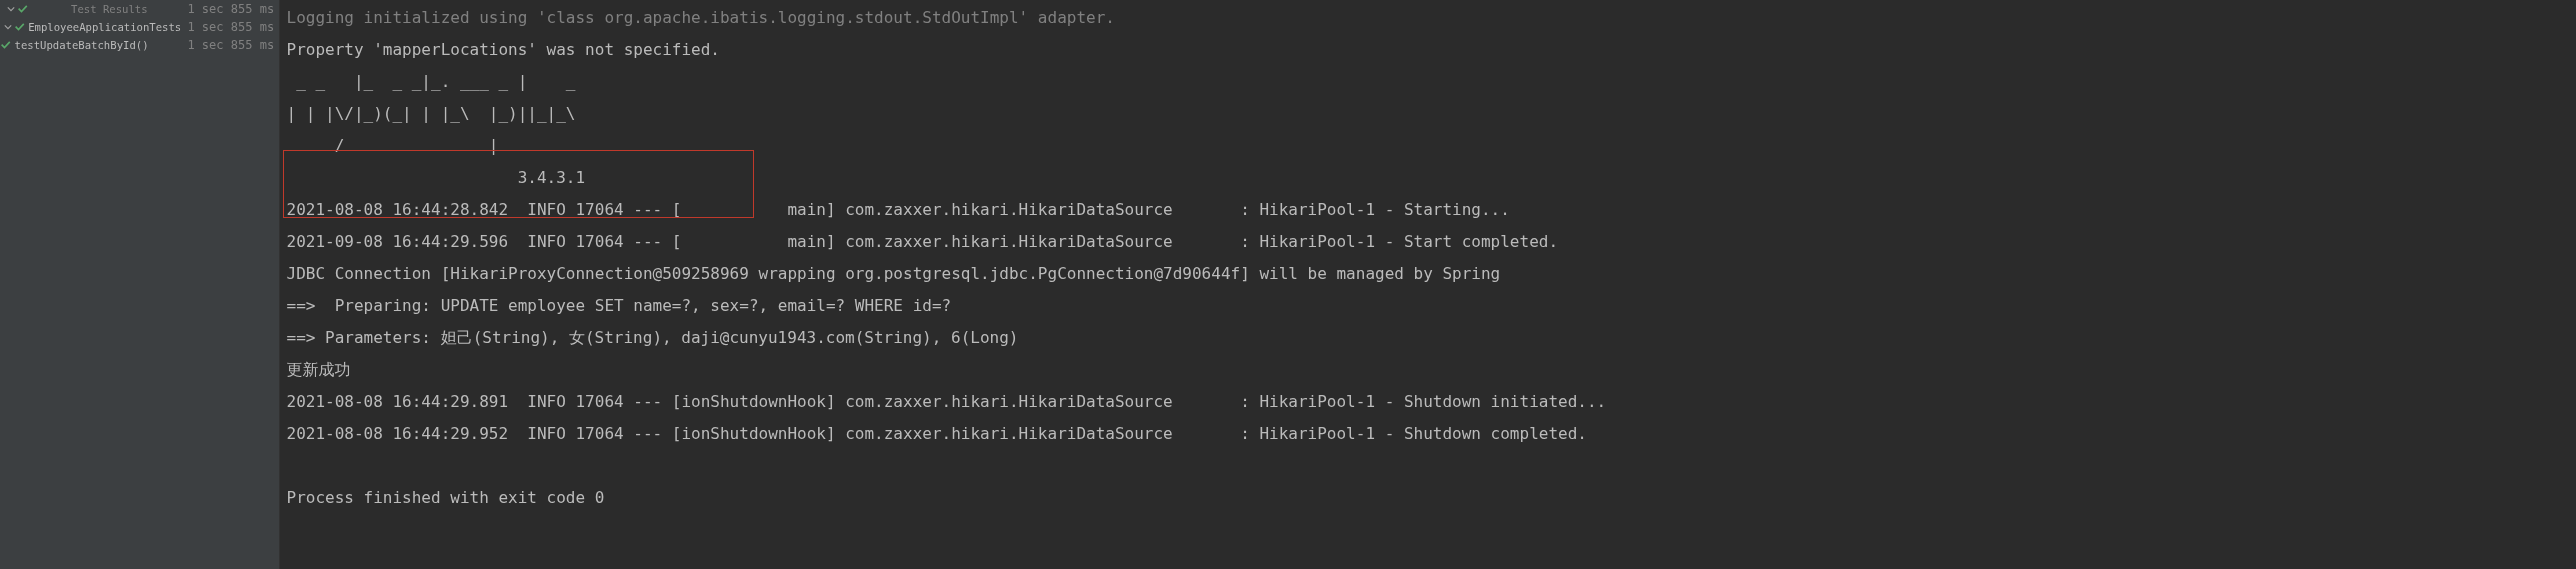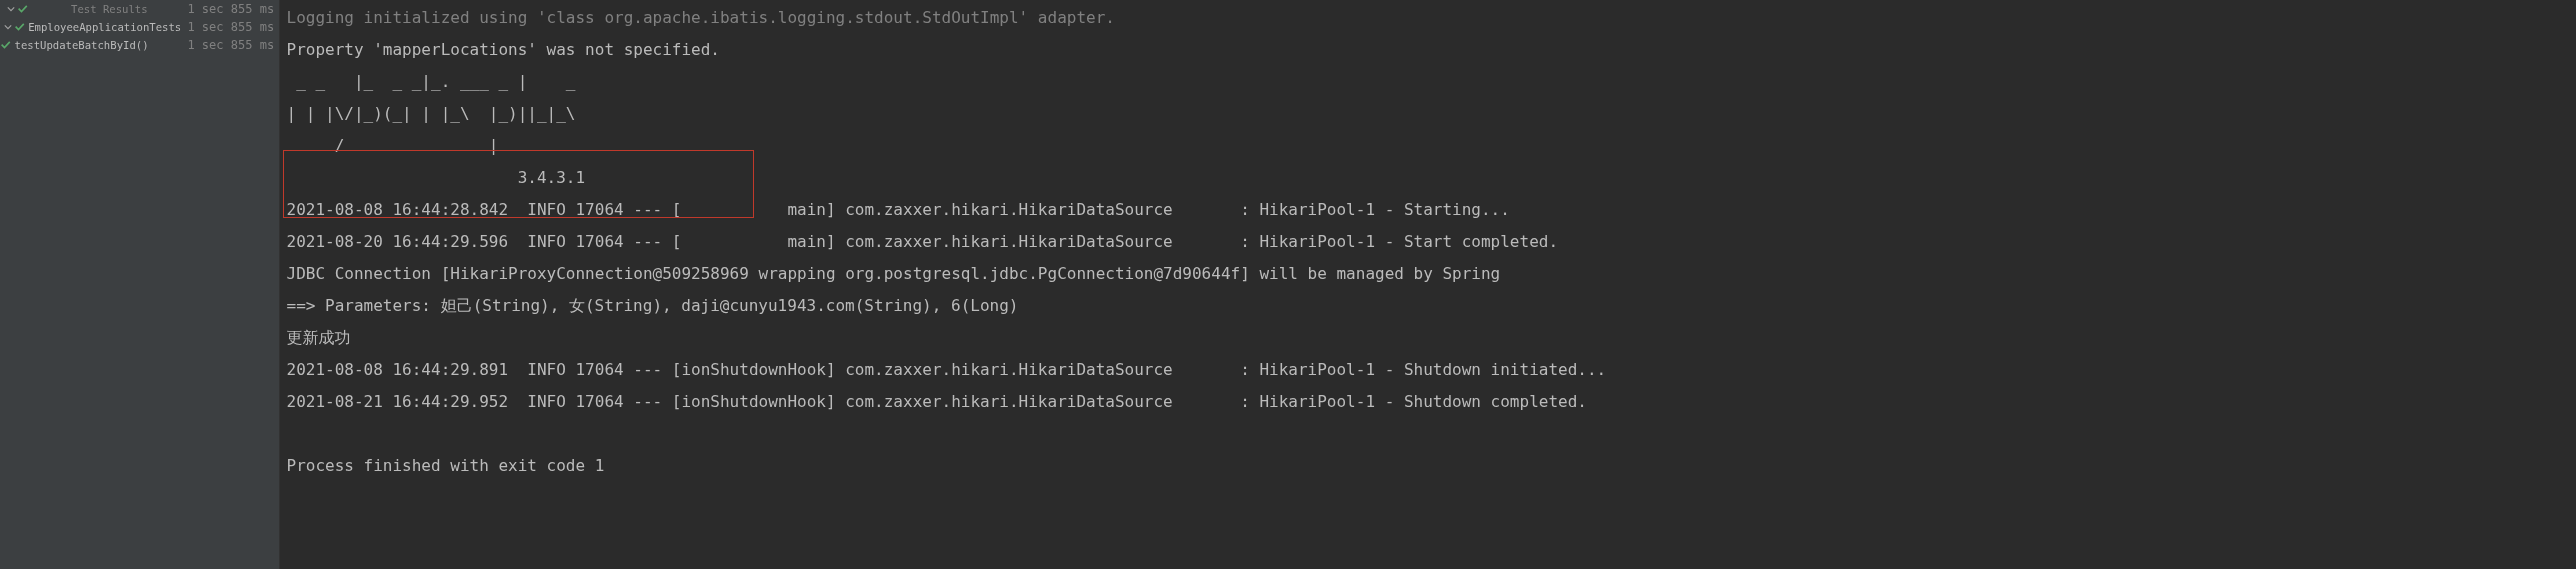--- a/index.html
+++ b/index.html
@@ -113,23 +113,24 @@
 </div>
 
 <div class="console">
 <div class="cline" style="color:#808080;margin-top:-5.7px">Logging initialized using 'class org.apache.ibatis.logging.stdout.StdOutImpl' adapter.</div>
 <div class="cline">Property 'mapperLocations' was not specified.</div>
 <div class="cline"> _ _   |_  _ _|_. ___ _ |    _ </div>
 <div class="cline">| | |\/|_)(_| | |_\  |_)||_|_\ </div>
 <div class="cline">     /               |         </div>
 <div class="cline">                        3.4.3.1 </div>
 <div class="cline">2021-08-08 16:44:28.842  INFO 17064 --- [           main] com.zaxxer.hikari.HikariDataSource       : HikariPool-1 - Starting...</div>
-<div class="cline">2021-08-20 16:44:29.596  INFO 17064 --- [           main] com.zaxxer.hikari.HikariDataSource       : HikariPool-1 - Start completed.</div>
+<div class="cline">2021-09-08 16:44:29.596  INFO 17064 --- [           main] com.zaxxer.hikari.HikariDataSource       : HikariPool-1 - Start completed.</div>
 <div class="cline">JDBC Connection [HikariProxyConnection@509258969 wrapping org.postgresql.jdbc.PgConnection@7d90644f] will be managed by Spring</div>
+<div class="cline">==&gt;  Preparing: UPDATE employee SET name=?, sex=?, email=? WHERE id=?</div>
 <div class="cline">==&gt; Parameters: 妲己(String), 女(String), daji@cunyu1943.com(String), 6(Long)</div>
 <div class="cline">更新成功</div>
 <div class="cline">2021-08-08 16:44:29.891  INFO 17064 --- [ionShutdownHook] com.zaxxer.hikari.HikariDataSource       : HikariPool-1 - Shutdown initiated...</div>
-<div class="cline">2021-08-21 16:44:29.952  INFO 17064 --- [ionShutdownHook] com.zaxxer.hikari.HikariDataSource       : HikariPool-1 - Shutdown completed.</div>
+<div class="cline">2021-08-08 16:44:29.952  INFO 17064 --- [ionShutdownHook] com.zaxxer.hikari.HikariDataSource       : HikariPool-1 - Shutdown completed.</div>
 <div class="cline"></div>
-<div class="cline">Process finished with exit code 1</div>
+<div class="cline">Process finished with exit code 0</div>
 <div class="hl-box"></div>
 </div>
 
 
 </body></html>

